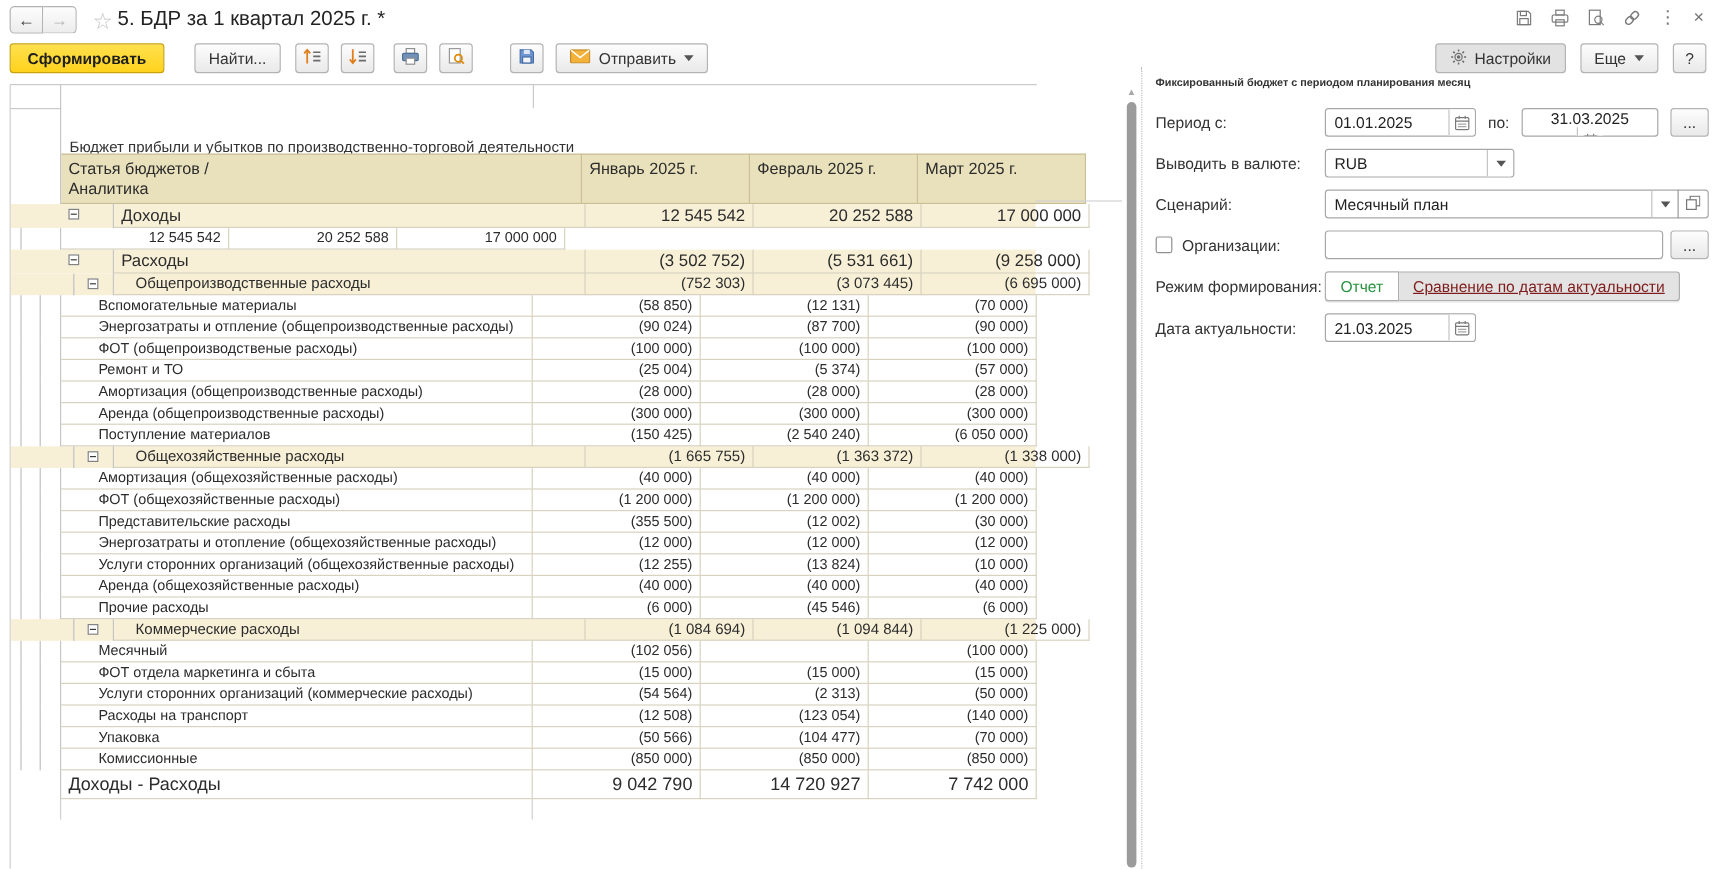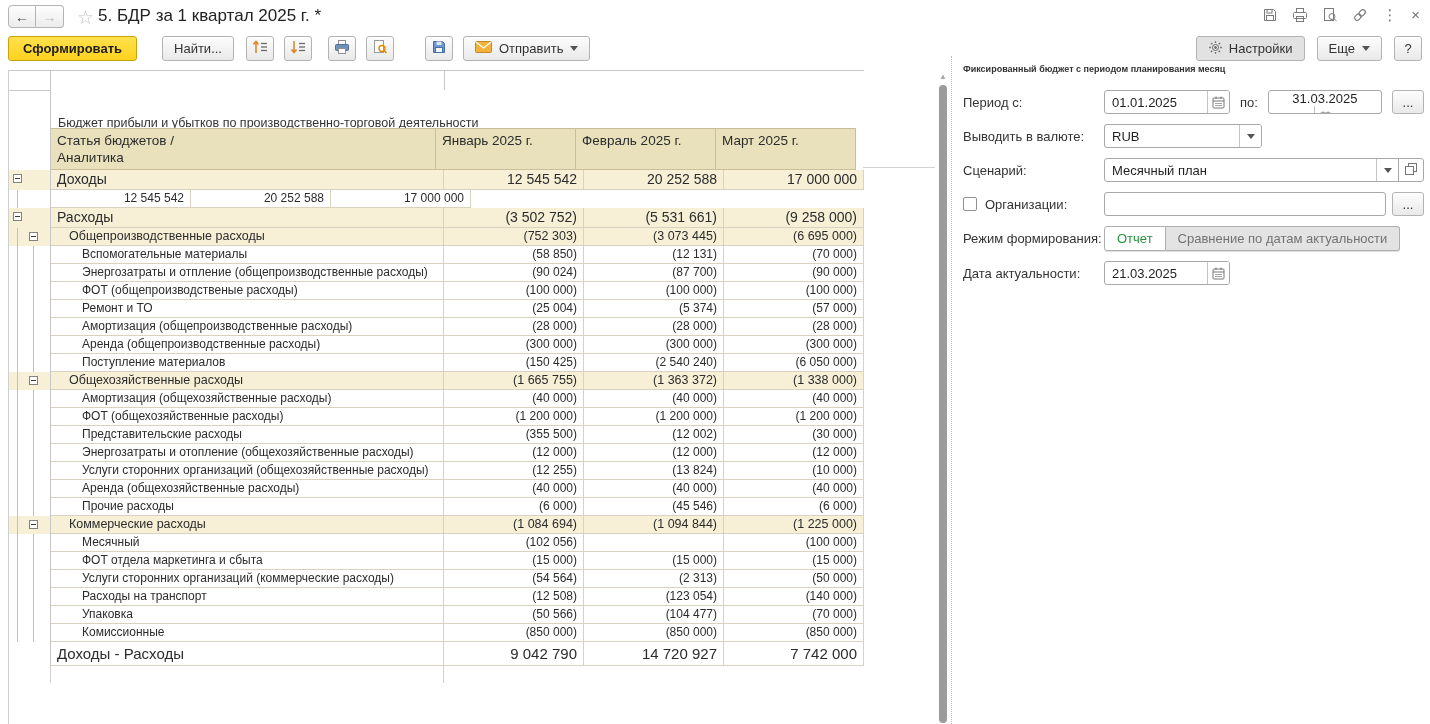--- a/index.html
+++ b/index.html
@@ -56,26 +56,26 @@
   .tline.t0 { left:8px; } .tline.t1 { left:24px; }
   .expbox { position:absolute; top:4px; width:9px; height:9px; border:1px solid #828282; background:#fff; z-index:2; }
   .expbox::after { content:""; position:absolute; left:1px; right:1px; top:3px; height:1px; background:#3c3c3c; }
   .expbox.e0 { left:4px; } .expbox.e1 { left:20px; }
   .cell { border-right:1px solid #d8d3c0; border-bottom:1px solid #d8d3c0; }
   .title-row { height:58px; }
   .title-row .gut { border-bottom:none; }
   .title-cell { width:813px; font-size:12.5px; padding:26px 0 0 7px; border:none; color:#333;margin-top:20px; }
   .header-row { min-height:40px; }
   .header-row .cell { background:#e9e1bc; border-color:#c9c099; border-top:1px solid #c9c099; font-size:13.5px; padding:3px 6px; line-height:17px; }
-  .hlabel { width:385px; flex:none; white-space:pre-line; }
+  .hlabel { width:434px; flex:none; white-space:pre-line; }
   .hmon { width:140px; flex:none; }
   .data-row { min-height:17px; line-height:15px; }
   .data-row .lab { width:393px; flex:none; padding:1px 4px 1px 6px; }
   .data-row .val { width:140px; flex:none; text-align:right; padding:1px 6px 1px 2px; white-space:nowrap; }
-  .data-row.k-group { background:#f7f0d7; }
+  .data-row.k-group { background:#f7f0d7;padding-left:44px; }
   .data-row.k-item { font-size:12px; }
   .data-row.k-group.l0 { font-size:14px; min-height:19px; line-height:17px; }
   .data-row.k-group.l1 { font-size:12.5px; }
   .data-row.k-total { font-size:15px; min-height:24px; line-height:21px; }
   .lab.p1 { padding-left:18px; } .lab.p2 { padding-left:31px; }
   .tail-row { height:17px; }
   .tail-row .gut { border-right:1px solid #d0d0d0; }
   .tail-label { width:393px; border-right:1px solid #d0d0d0; }
   .ext-line { position:absolute; left:863px; top:167px; width:72px; height:1px; background:#d2d2d2; }
 
@@ -97,21 +97,21 @@
   .btn-dots { width:32px; height:24px; margin-left:auto; border:1px solid #b3b3b3; border-radius:3px; background:linear-gradient(#fdfdfd,#e9e9e9); display:flex; align-items:center; justify-content:center; font-size:13px; color:#333; }
   .btn-dots.near { margin-left:6px; }
   .btn-open { width:26px; height:24px; margin-left:-1px; border:1px solid #a8a8a8; border-radius:0 3px 3px 0; background:#fff; display:flex; align-items:center; justify-content:center; }
   .scen-input { flex:1; border-radius:3px 0 0 3px; }
   .org-input { flex:1; }
   .checkbox { width:14px; height:14px; border:1px solid #909090; border-radius:2px; background:#fff; flex:none; margin-right:8px; }
   .chk-label { width:119px; flex:none; }
   .seg-control { display:flex; height:25px; border-radius:3px; box-shadow:0 1px 0 rgba(0,0,0,.12); }
   .seg-opt { display:flex; align-items:center; justify-content:center; padding:0 12px; font-size:13px; border:1px solid #aeaeae; }
   .seg-opt.sel { background:#fff; color:#28923d; border-radius:3px 0 0 3px; }
-  .seg-opt.unsel { background:#e3e3e3; color:#737373; border-left:none; border-radius:0 3px 3px 0; }
+  .seg-opt.unsel { background:#e3e3e3; color:#7f1d1d; border-left:none; border-radius:0 3px 3px 0;text-decoration:underline; }
 </style>
 </head>
 <body>
 
 <div class="titlebar">
   <div class="nav-group">
     <div class="navbtn back">
         <span>←</span>
       </div>
     <div class="navbtn fwd">

